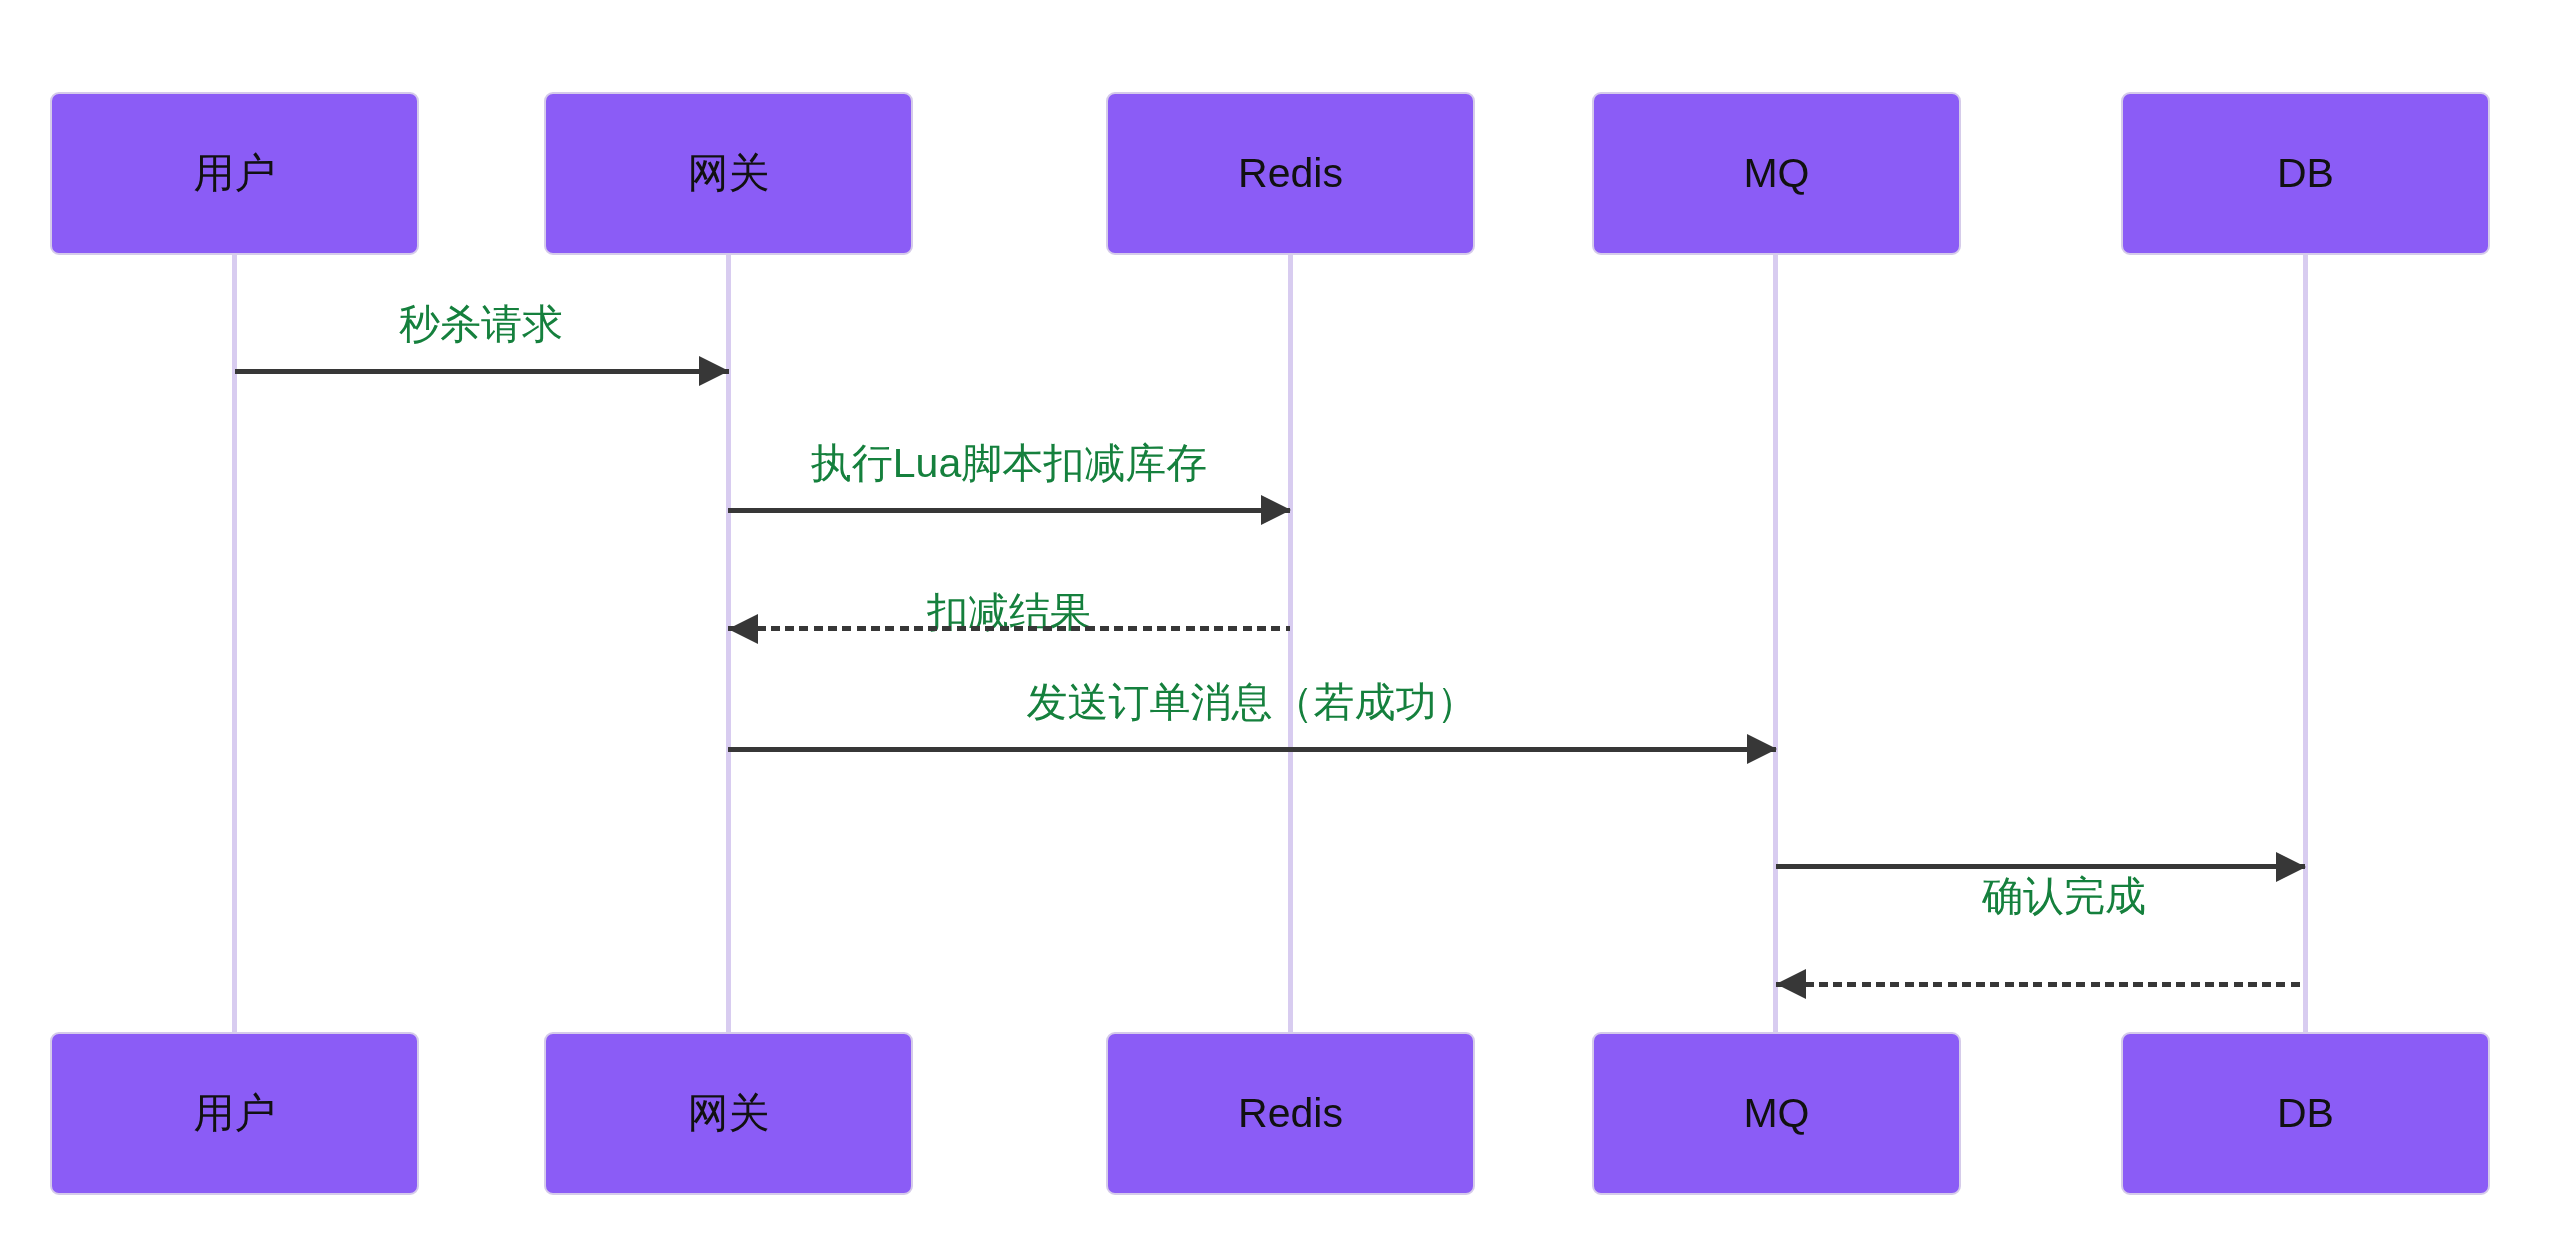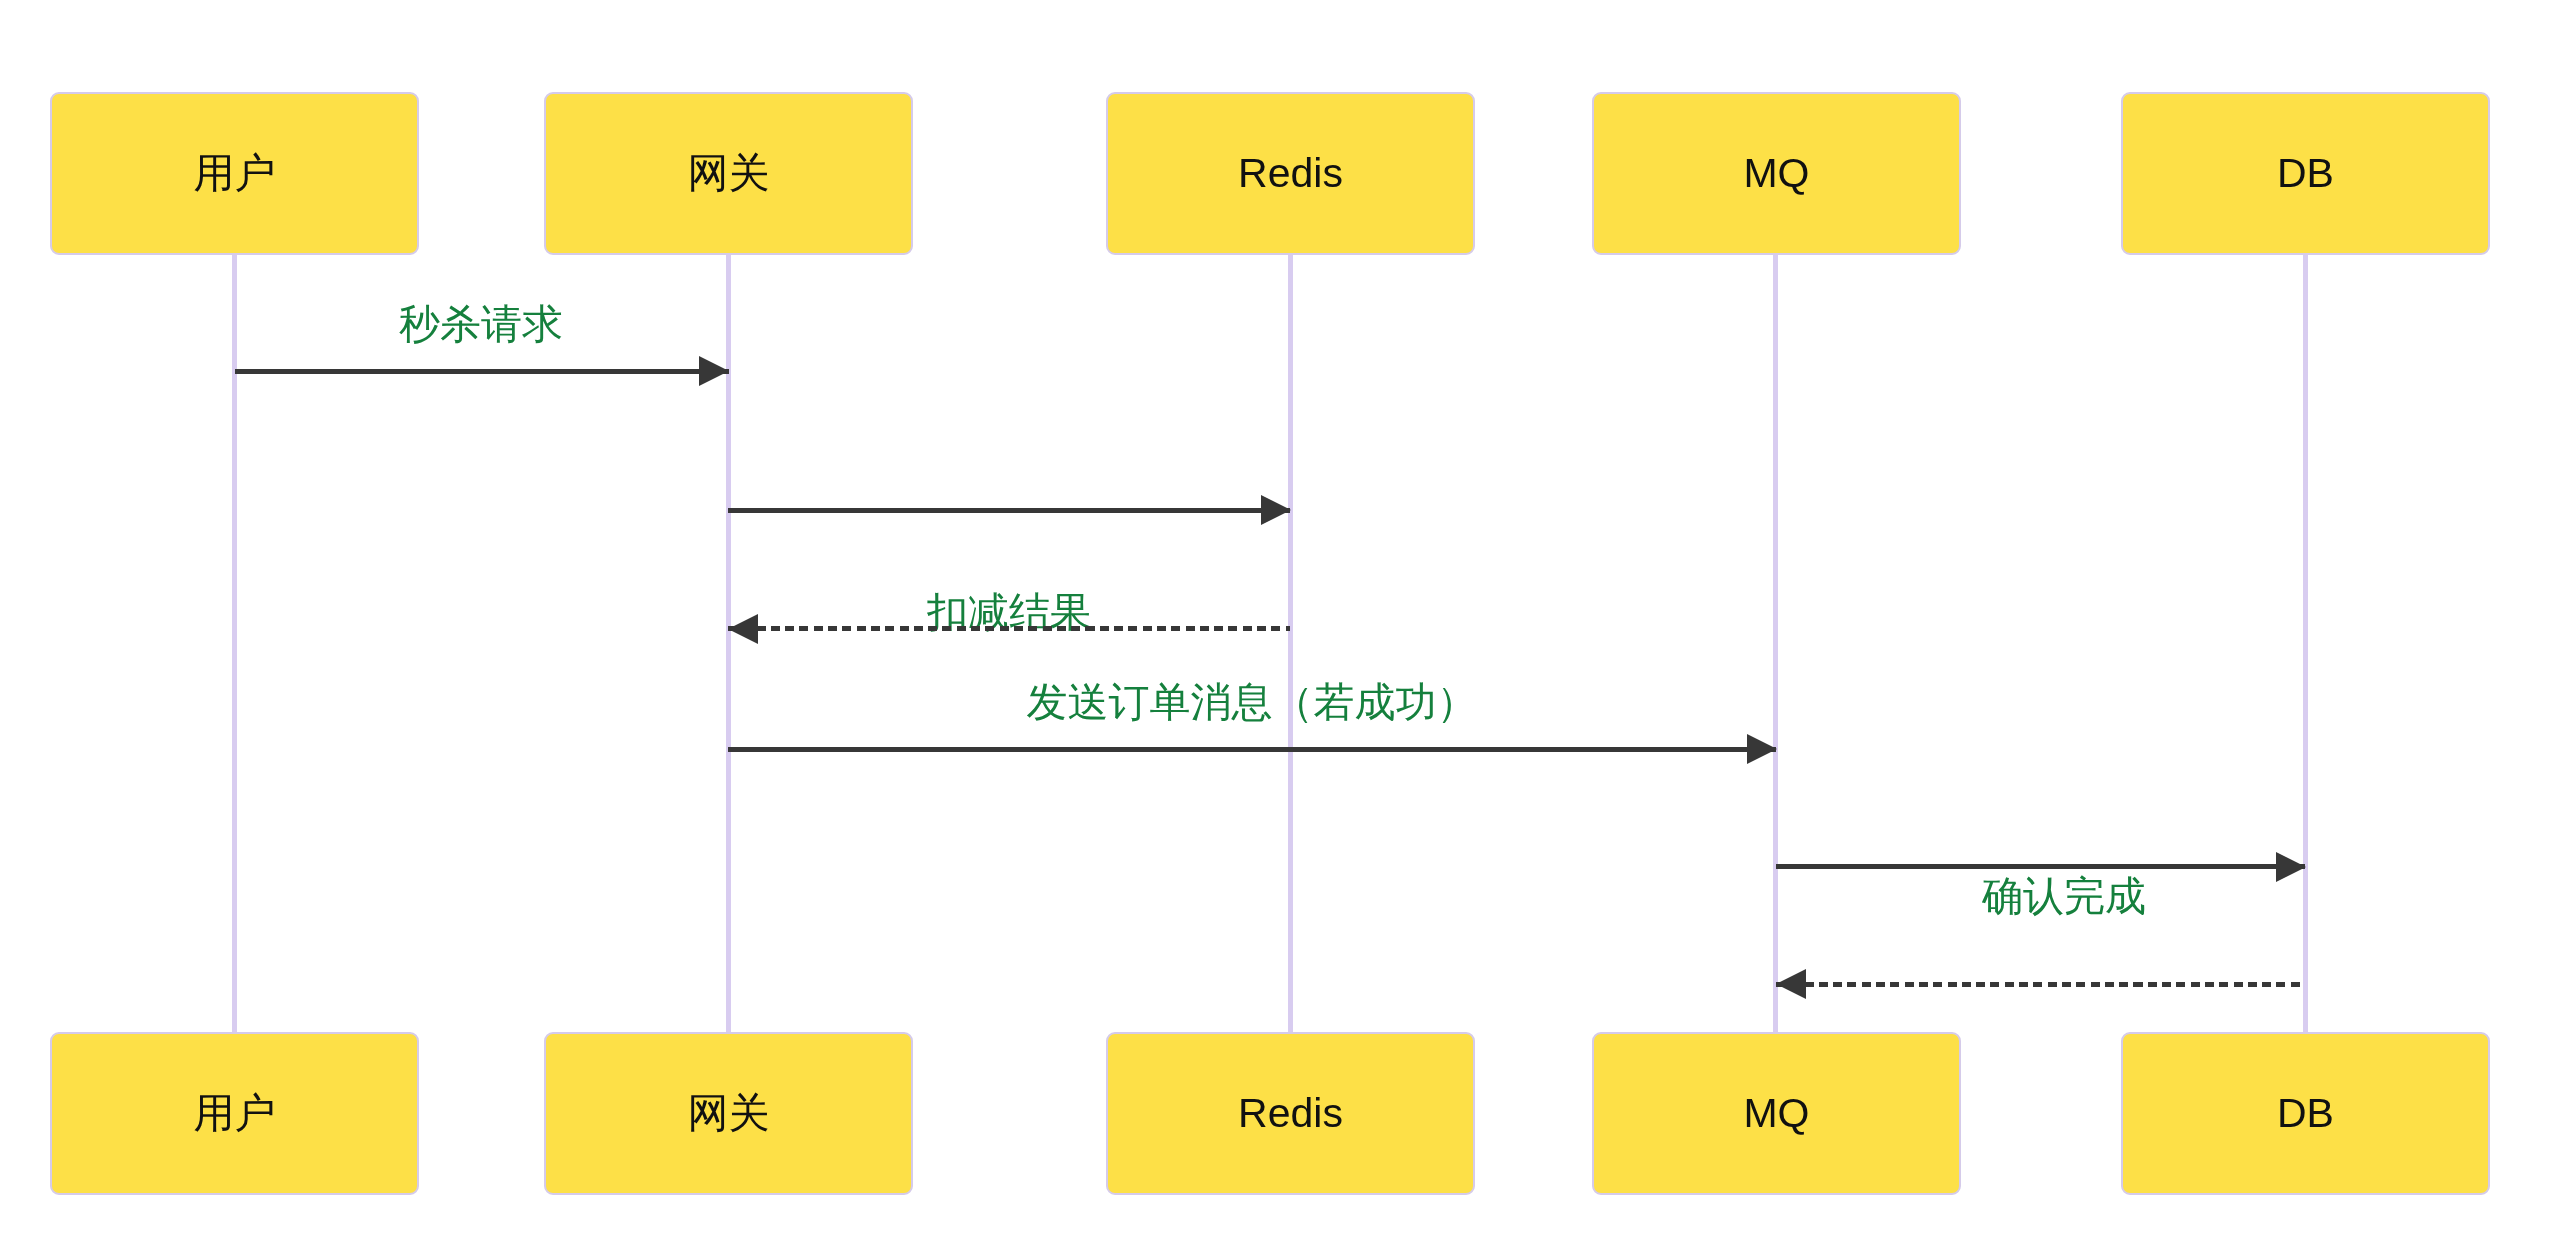--- a/index.html
+++ b/index.html
@@ -9,21 +9,21 @@
     height: 1256px;
     background: #ffffff;
     font-family: "Liberation Sans", sans-serif;
     overflow: hidden;
   }
   .actor-box {
     position: absolute;
     width: 369px;
     height: 163px;
     box-sizing: border-box;
-    background: #fde047;
+    background: #8b5cf6;
     border: 2.7px solid #D5CBEA;
     border-radius: 9px;
     display: flex;
     align-items: center;
     justify-content: center;
     font-size: 41px;
     color: #111111;
     z-index: 3;
   }
   .actor-box.row-top    { top: 92px; }
@@ -105,20 +105,21 @@
     <span>MQ</span>
   </div>
   <div class="actor-box row-bottom" style="left:2121px;">
     <span>DB</span>
   </div>
 
   <div class="msg-label" style="left:481px; top:300px;">秒杀请求</div>
   <div class="msg-line" style="left:235px; top:369px; width:494px;"></div>
   <div class="msg-head right" style="left:699px; top:356px;"></div>
 
+  <div class="msg-label" style="left:1009px; top:439px;">执行Lua脚本扣减库存</div>
   <div class="msg-line" style="left:728px; top:508px; width:562px;"></div>
   <div class="msg-head right" style="left:1261px; top:495px;"></div>
 
   <div class="msg-label" style="left:1009px; top:588px;">扣减结果</div>
   <div class="msg-line dashed" style="left:728px; top:626px; width:562px;"></div>
   <div class="msg-head left" style="left:728px; top:614px;"></div>
 
   <div class="msg-label" style="left:1252px; top:678px;">发送订单消息（若成功）</div>
   <div class="msg-line" style="left:728px; top:747px; width:1048px;"></div>
   <div class="msg-head right" style="left:1747px; top:734px;"></div>

